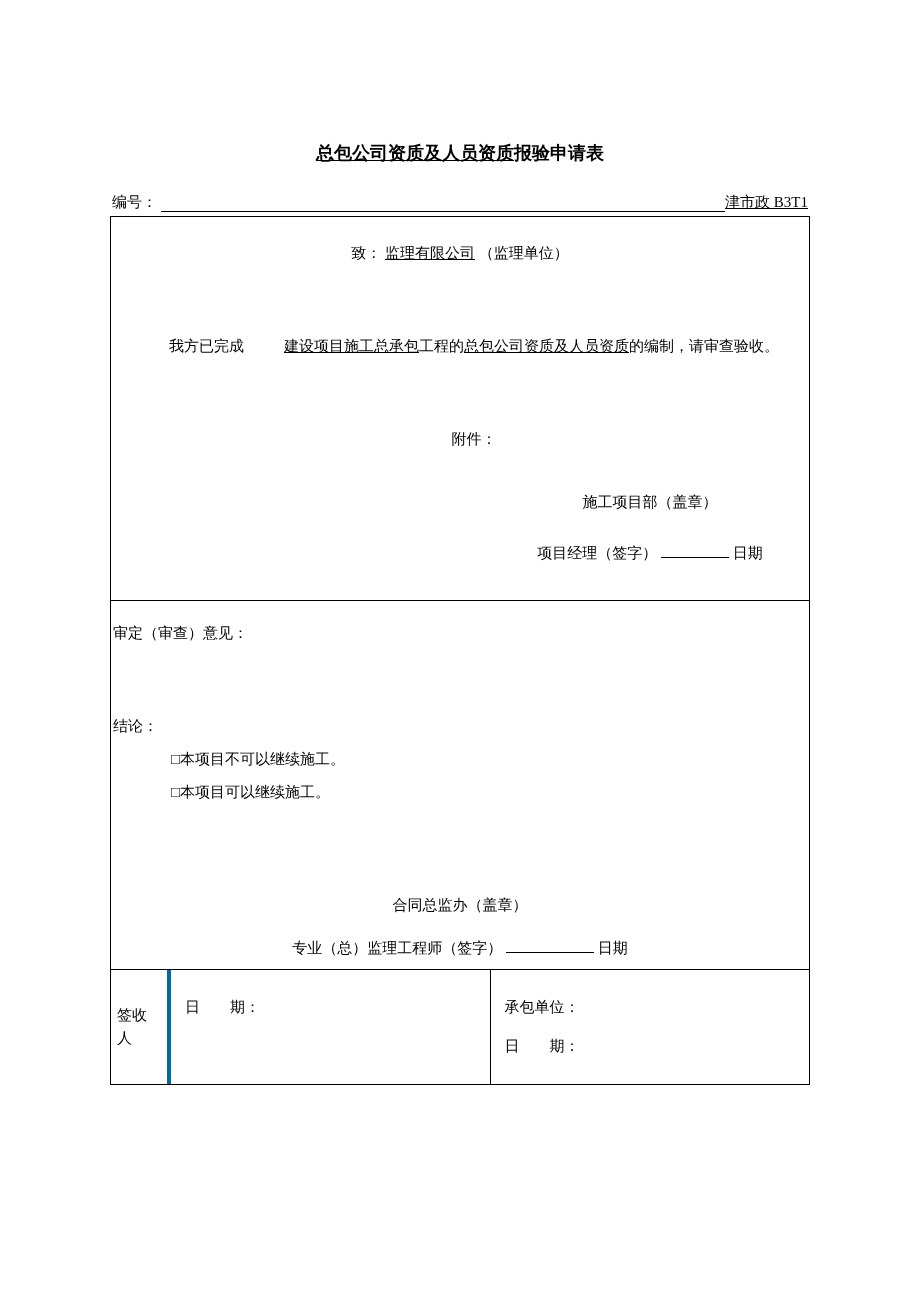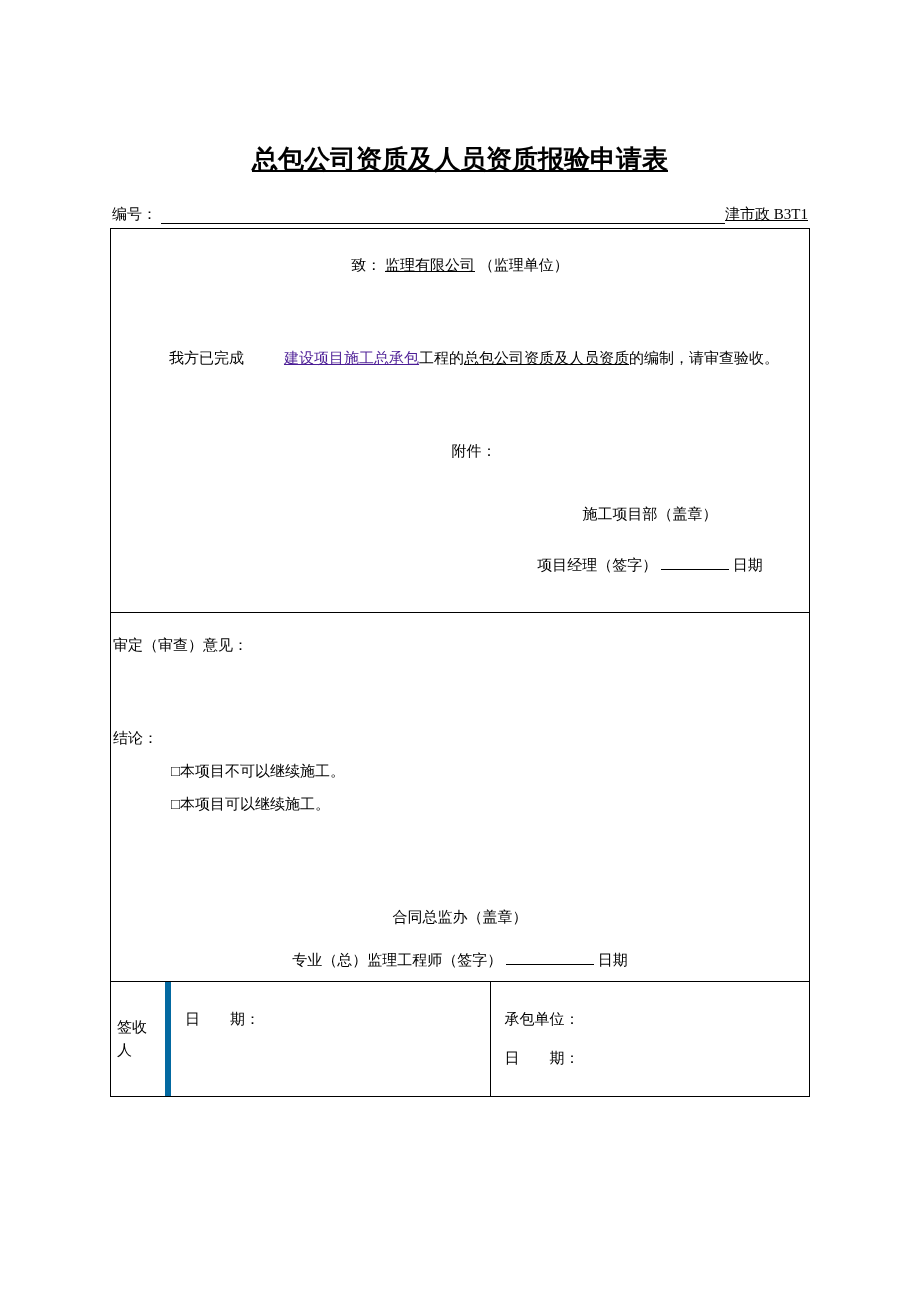--- a/index.html
+++ b/index.html
@@ -11,24 +11,23 @@
       font-family: "SimSun", "宋体", serif;
       background: #fff;
       width: 920px;
       padding: 140px 110px 60px 110px;
       font-size: 15px;
       color: #000;
       line-height: 1.5;
     }
     .title {
       text-align: center;
-      font-size: 26px;
+      font-size: 18px;
       font-weight: bold;
       margin-bottom: 24px;
-      text-decoration: underline;
     }
     .title-underline {
       text-decoration: underline;
     }
     .meta-row {
       display: flex;
       justify-content: center;
       margin-bottom: 2px;
       padding: 0 2px;
     }
@@ -55,21 +54,21 @@
     }
     .section-middle {
       border-bottom: 1px solid #000;
       padding: 16px 0 2px 0;
       line-height: 2.2;
     }
     .u {
       text-decoration: underline;
     }
     .red {
-      color: #4c1d95;
+      color: #000000;
       margin-left: 40px;
     }
     .indent1 {
       padding-left: 28px;
     }
     .indent2 {
       padding-left: 66px;
     }
     .sig-block {
       padding-left: 380px;
@@ -103,21 +102,21 @@
       min-width: 88px;
       height: 1em;
       vertical-align: baseline;
     }
     .bottom-table {
       display: flex;
       width: 100%;
     }
     .bt-col-label {
       width: 60px;
-      border-right: 6px solid #0369a1;
+      border-right: 4px solid #0369a1;
       display: flex;
       align-items: center;
       justify-content: center;
       padding: 30px 6px;
       letter-spacing: 0;
       writing-mode: horizontal-tb;
     }
     .bt-col {
       flex: 1;
       padding: 18px 14px;

